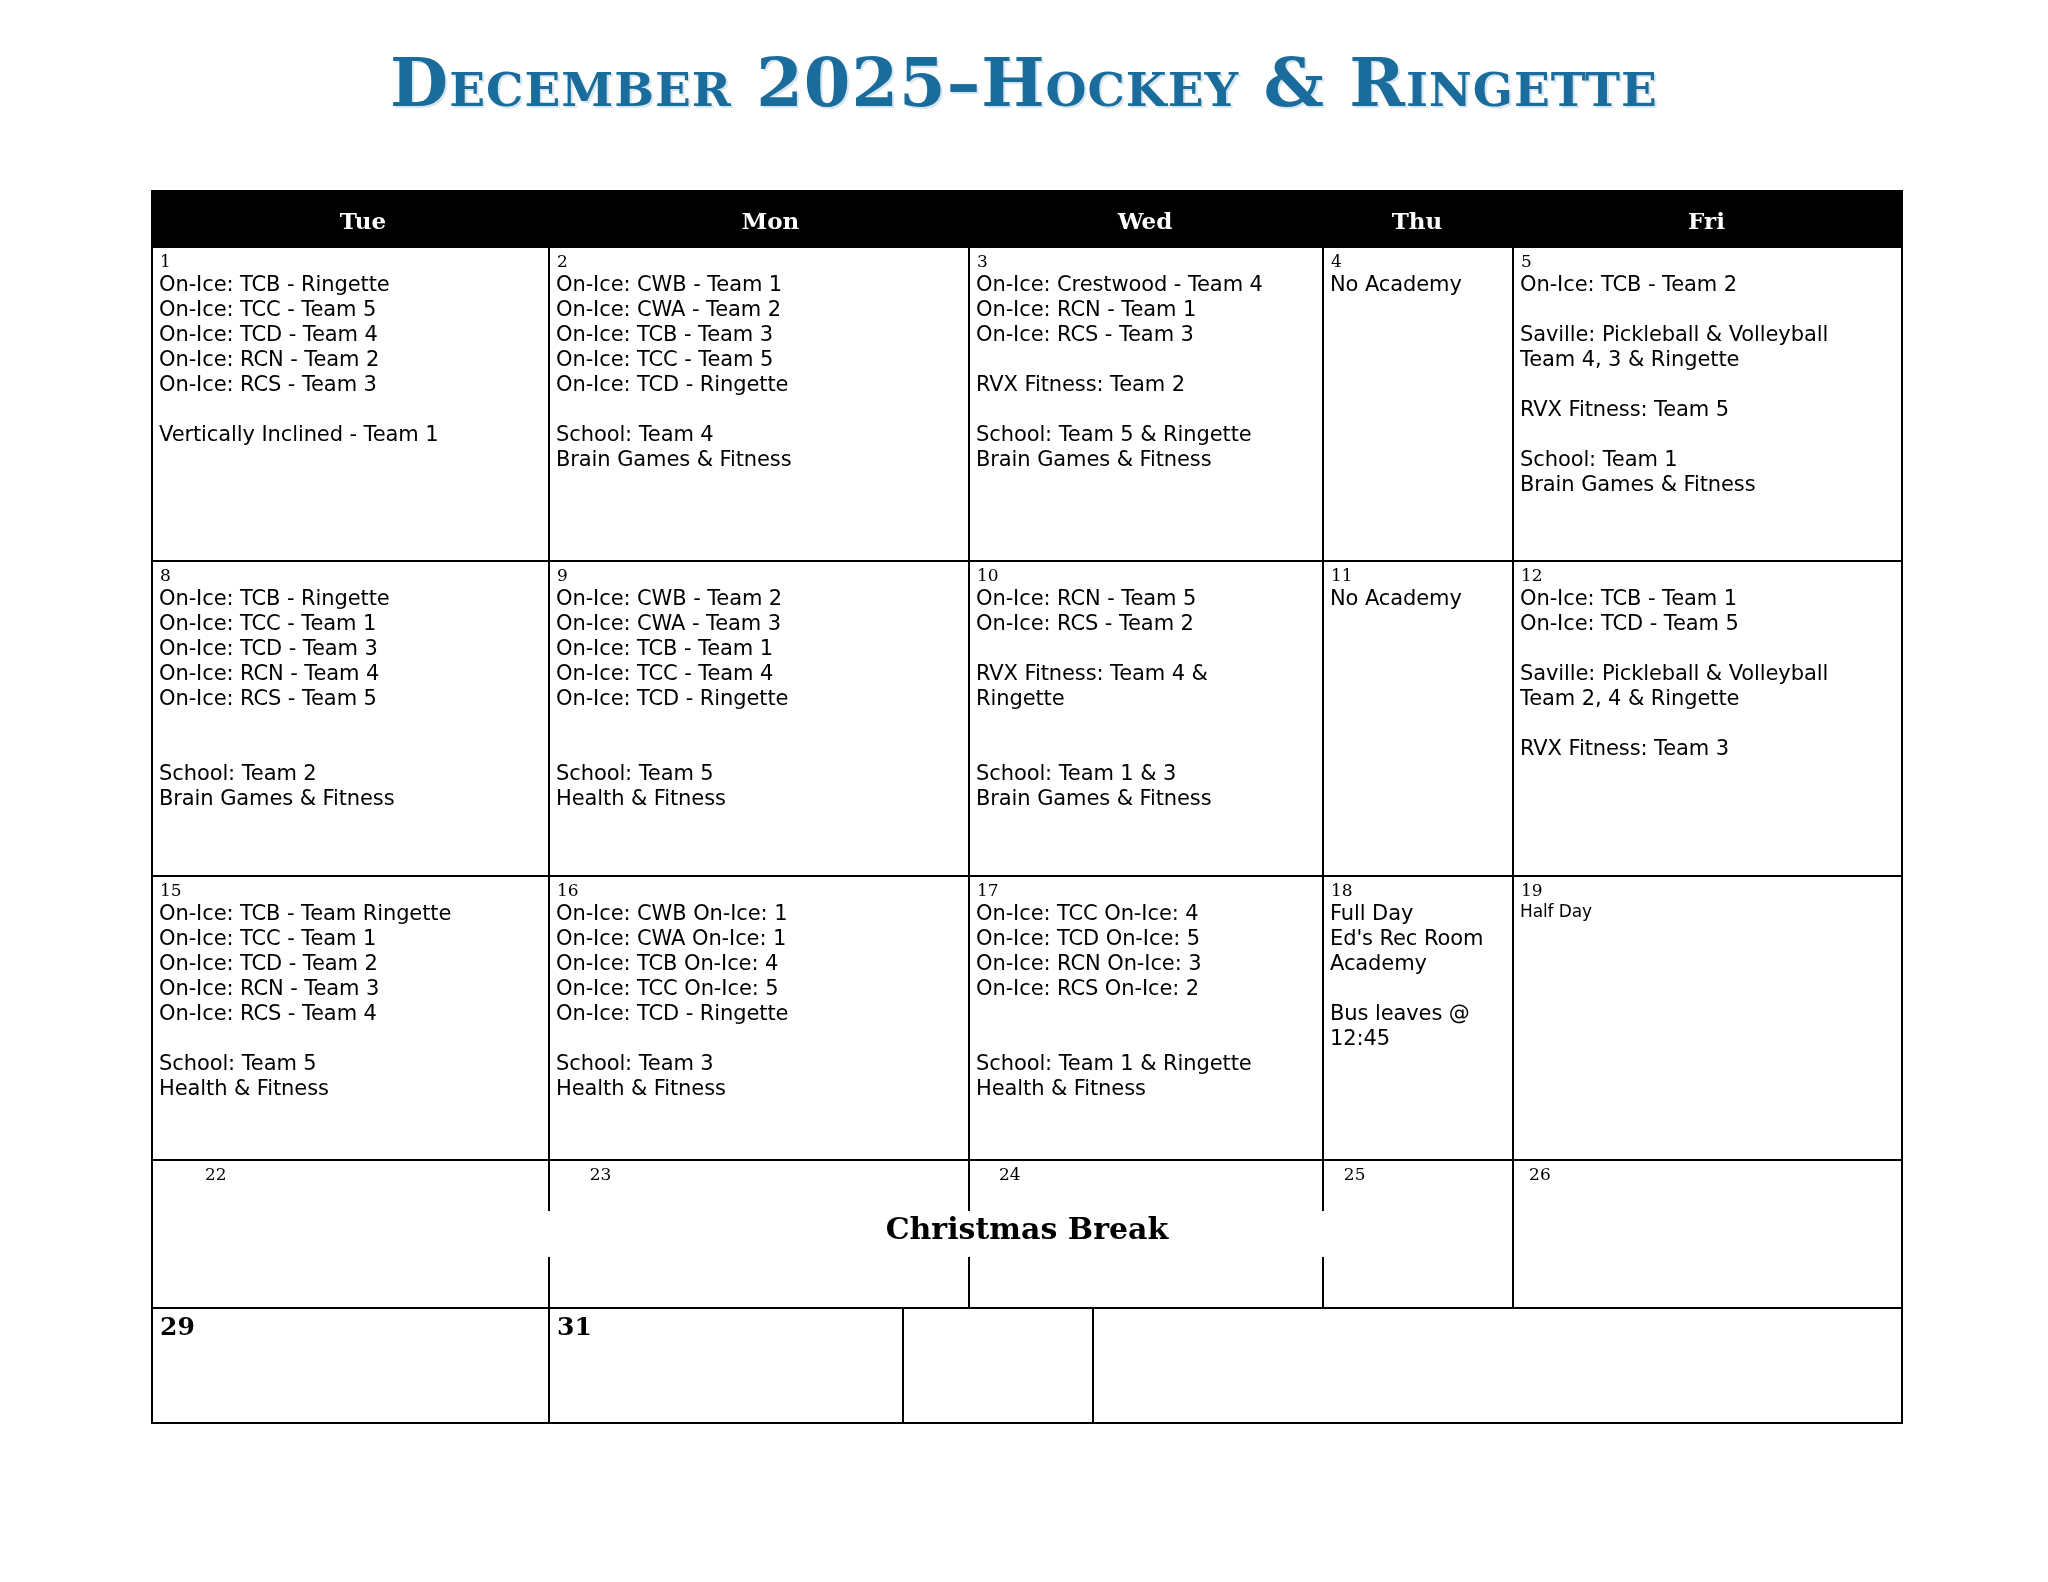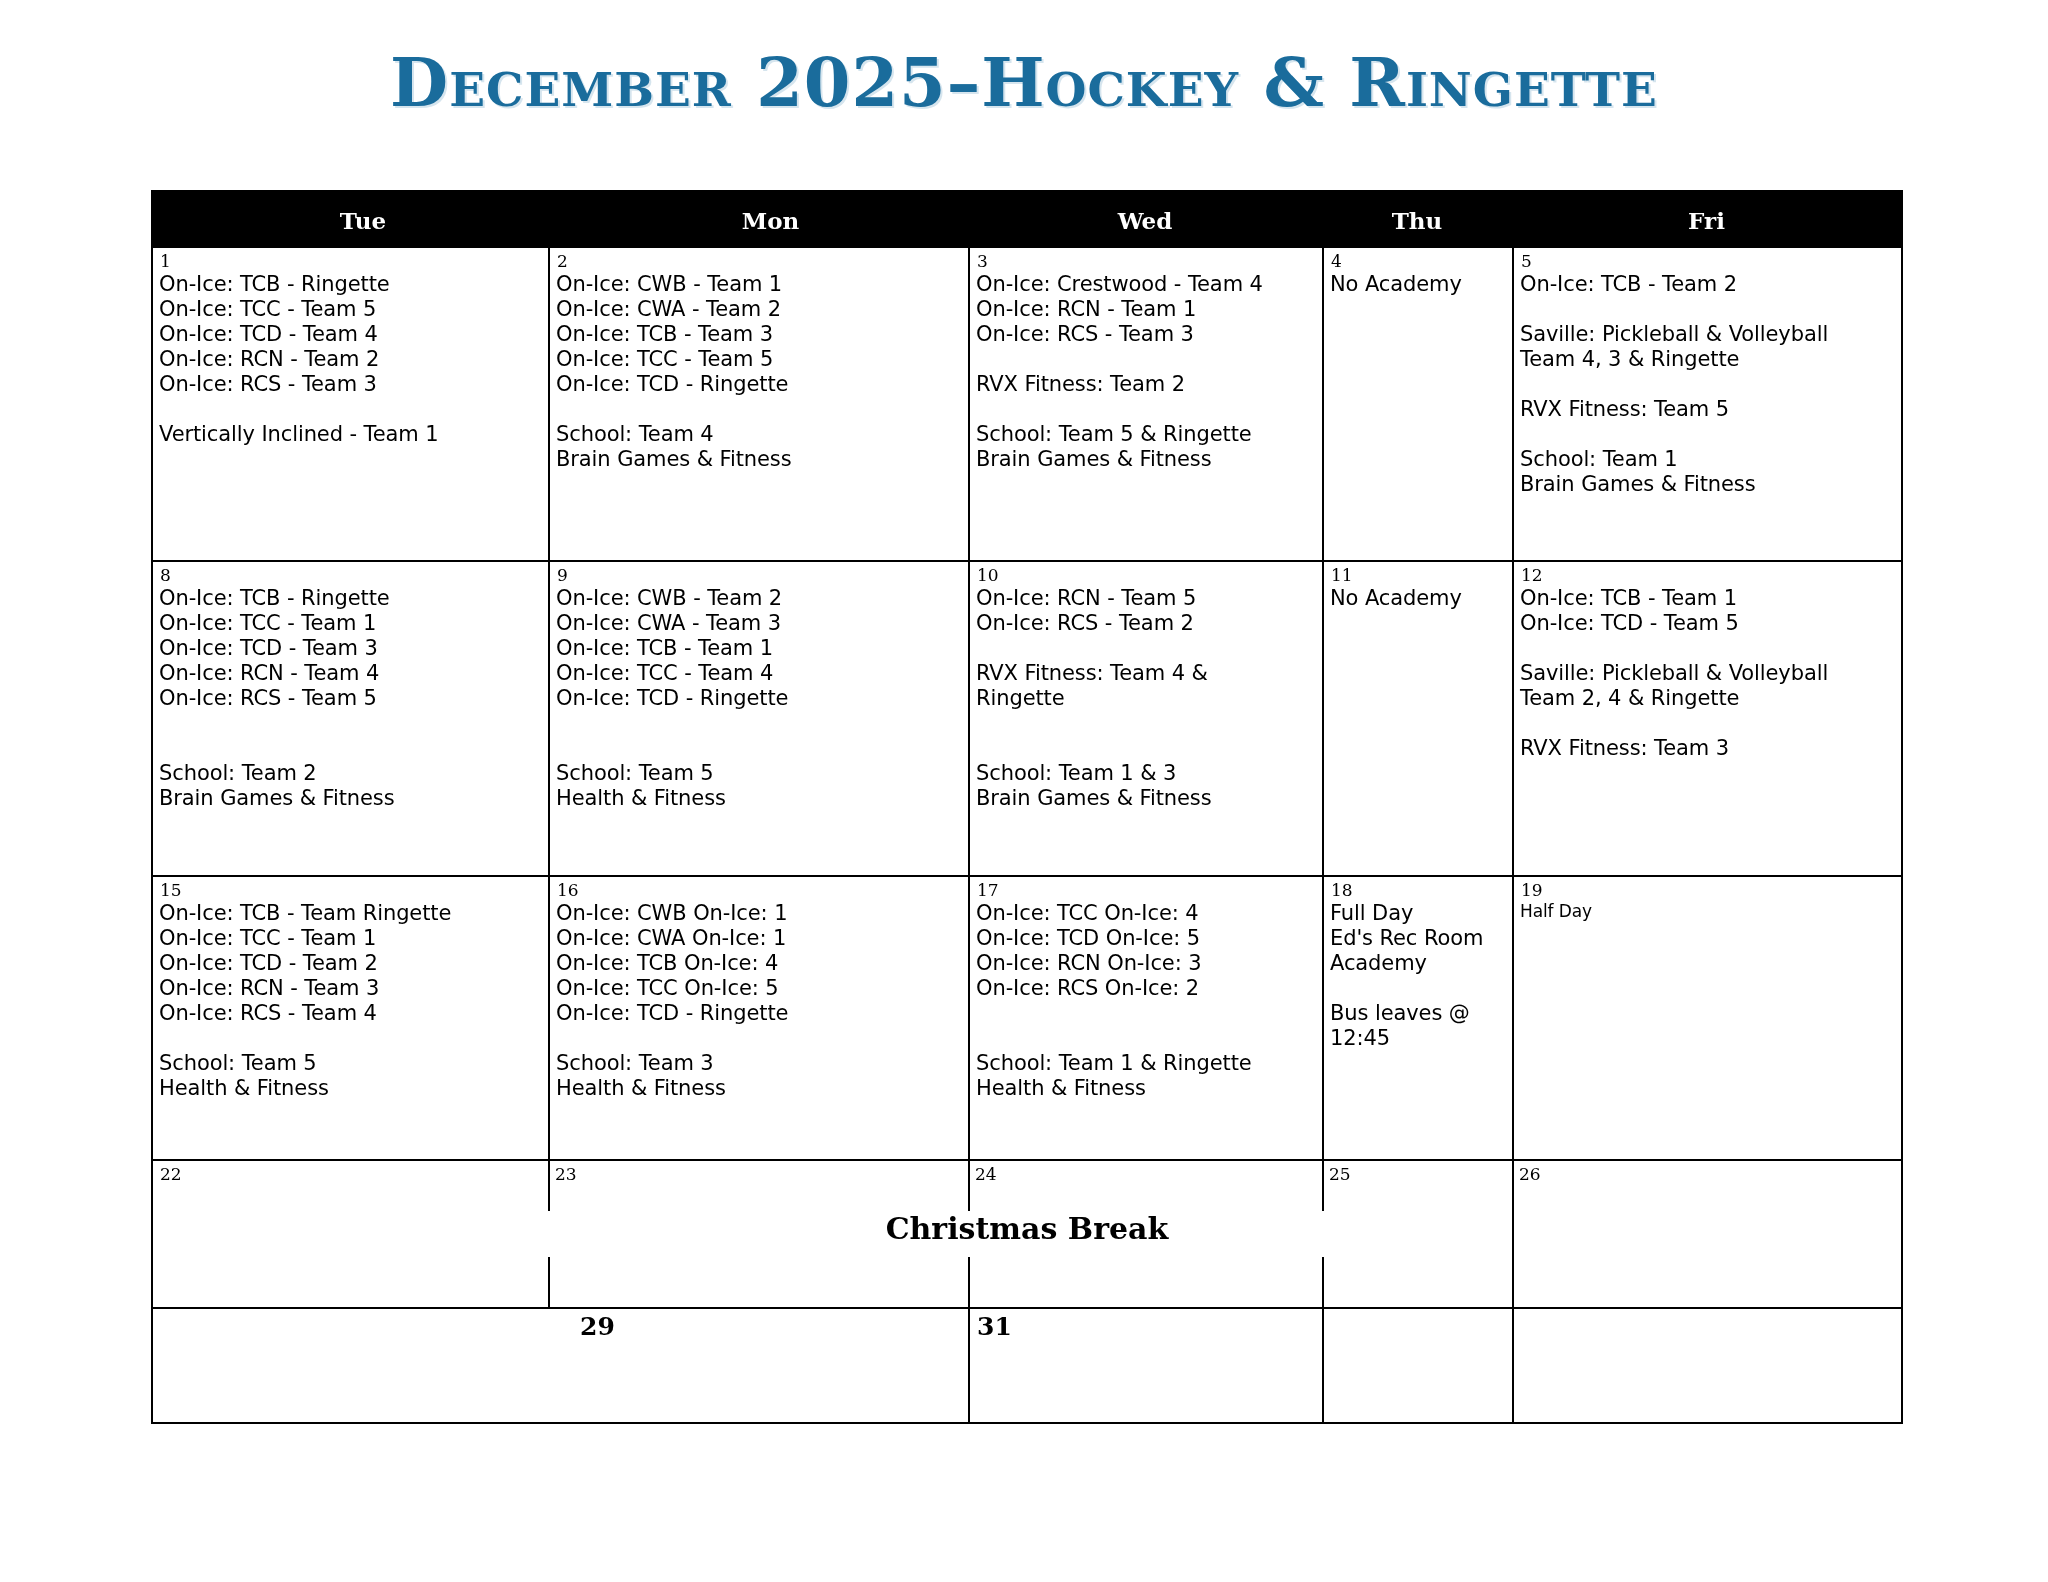--- a/index.html
+++ b/index.html
@@ -73,21 +73,21 @@
   
   .week-row {
     display: flex;
     border-top: 2px solid #000000;
     box-sizing: border-box;
   }
   .week-row.w0 { border-top: none; height: 312px; }
   .week-row.w1 { height: 315px; }
   .week-row.w2 { height: 284px; }
   .week-row.w3 { height: 148px; }
-  .week-row.w4 { height: 115px; justify-content: flex-end; }
+  .week-row.w4 { height: 115px; }
 
   .day-cell {
     box-sizing: border-box;
     border-left: 2px solid #000000;
     padding: 4px 4px 0 6px;
     overflow: hidden;
     position: relative;
     background: #ffffff;
   }
   .day-cell:first-child { border-left: none; }
@@ -116,21 +116,21 @@
     letter-spacing: -0.1px;
   }
   .events .ev { white-space: nowrap; }
   .events .gap { height: 25px; }
   .events.small {
     font-size: 17px;
     line-height: 21px;
   }
 
   
-  .break-row { position: relative; }
+  .break-row { position: relative; padding-left: 45px; }
   .break-row .day-cell { border-left: none; }
   .break-divider {
     position: absolute;
     top: 0;
     width: 2px;
     background: #000000;
   }
   .break-divider.top { height: 50px; }
   .break-divider.bottom { top: 96px; height: 52px; }
   .break-divider.full { top: 0; height: 148px; }

